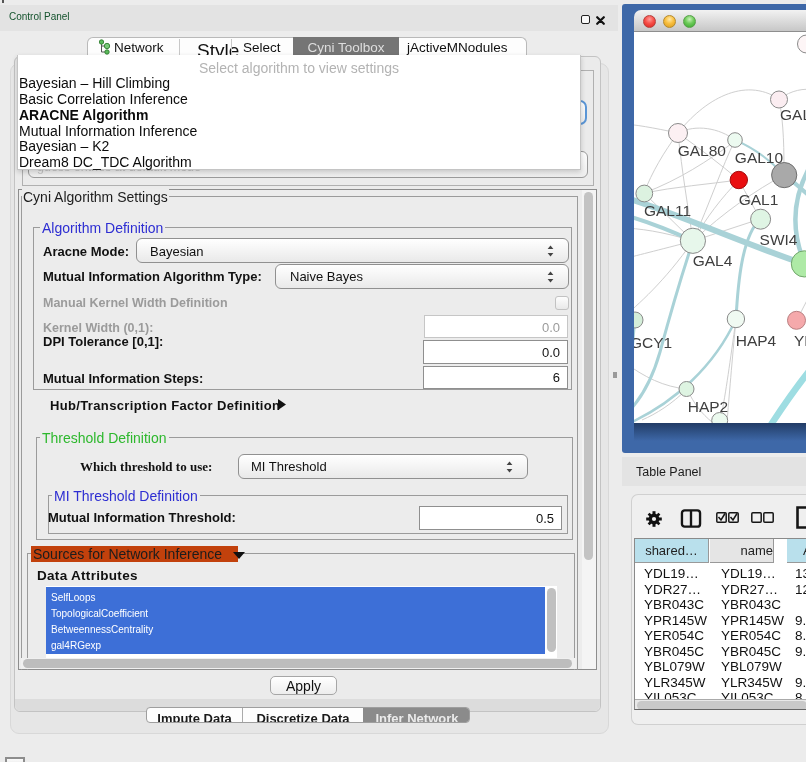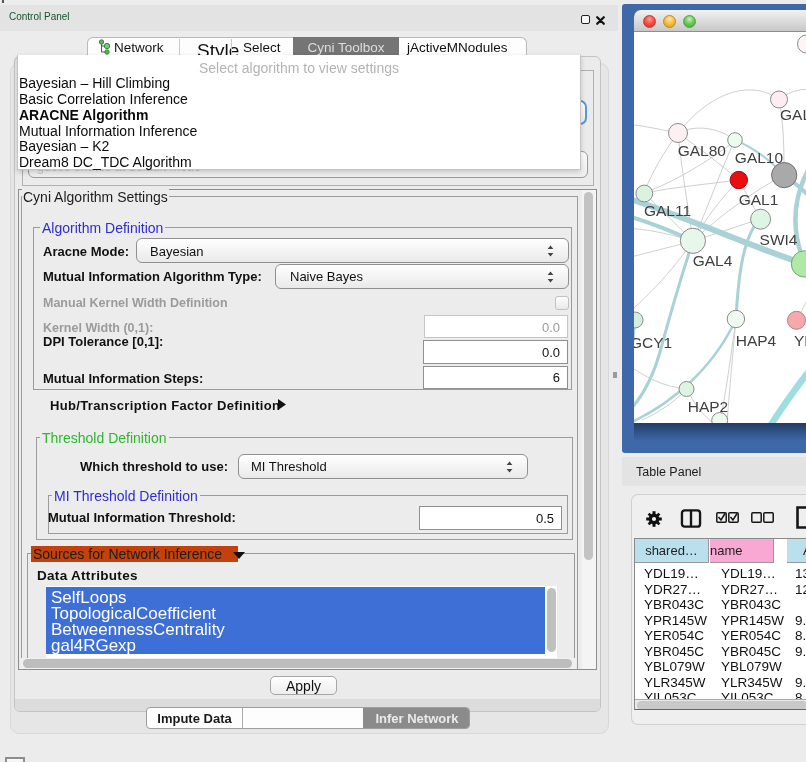--- a/index.html
+++ b/index.html
@@ -97,21 +97,21 @@
 <div class="abs" style="left:423px;top:370px;width:137px;text-align:right;font-size:13px;color:#111;">6</div>
 
 <div class="abs" style="left:42px;top:398px;font-size:13px;font-weight:bold;letter-spacing:0.35px;color:#111;margin-left:8px;">Hub/Transcription Factor Definition</div>
 <svg class="abs" style="left:276px;top:398px;" width="12" height="13" viewBox="0 0 12 13">
     <path d="M2 1 L10 6.5 L2 12 Z" fill="#111"></path>
   </svg>
 
 <div class="abs" style="left:36px;top:437px;width:537px;height:103px;border:1px solid #9b9b9b;"></div>
 <div class="abs" style="left:40px;top:430px;background:#ececec;padding:0 2px;font-size:14px;color:#2db82d;">Threshold Definition</div>
 
-<div class="abs" style="left:80px;top:459px;font-size:13px;font-weight:bold;color:#111;">Which threshold to use:</div>
+<div class="abs" style="left:80px;top:459px;font-size:13px;font-weight:bold;color:#111;font-family:Liberation Serif, serif;">Which threshold to use:</div>
 <div class="combo abs" style="left:238px;top:454px;width:290px;height:25px;">
     <svg class="arr" style="right:14px;top:6px;" width="7" height="12" viewBox="0 0 7 12">
       <path d="M3.5 0.5 L6.4 4 L0.6 4 Z" fill="#444"></path>
       <path d="M3.5 11.5 L0.6 8 L6.4 8 Z" fill="#444"></path>
     </svg>
   </div>
 <div class="abs" style="left:251px;top:459px;font-size:13px;color:#111;">MI Threshold</div>
 
 <div class="abs" style="left:48px;top:495px;width:520px;height:39px;border:1px solid #9b9b9b;"></div>
 <div class="abs" style="left:52px;top:488px;background:#ececec;padding:0 2px;font-size:14px;color:#2d2dd2;">MI Threshold Definition</div>
@@ -122,31 +122,32 @@
 <div class="abs" style="left:27px;top:553px;width:548px;height:117px;border:1px solid #9b9b9b;border-bottom:none;"></div>
 <div class="abs" style="left:31px;top:546px;background:#c2410c;padding:0 16px 0 2px;font-size:14px;color:#1c1c1c;">Sources for Network Inference</div>
 <svg class="abs" style="left:232px;top:551px;" width="14" height="9" viewBox="0 0 14 9">
     <path d="M1 1 L13 1 L7 8 Z" fill="#111"></path>
   </svg>
 
 <div class="abs" style="left:37px;top:568px;font-size:13.5px;font-weight:bold;letter-spacing:0.3px;color:#111;">Data Attributes</div>
 
 <div class="abs" style="left:46px;top:586px;width:511px;height:72px;background:#fff;"></div>
 <div class="abs" style="left:46px;top:587px;width:499px;height:67px;background:#3d6fd7;"></div>
-<div class="abs" style="left:51px;top:590px;font-size:17px;color:#fff;line-height:16.1px;">SelfLoops<br>TopologicalCoefficient<br>BetweennessCentrality<br>gal4RGexp</div>
+<div class="abs" style="left:51px;top:590px;font-size:10px;color:#fff;line-height:16.1px;">SelfLoops<br>TopologicalCoefficient<br>BetweennessCentrality<br>gal4RGexp</div>
 <div class="abs" style="left:547px;top:588px;width:9px;height:64px;background:#c0c0c0;border-radius:5px;"></div>
 
 <div class="abs" style="left:21px;top:658px;width:555px;height:11px;background:#f0f0f0;"></div>
 <div class="abs" style="left:23px;top:659px;width:549px;height:9px;background:#bdbdbd;border-radius:5px;"></div>
 
 <div class="abs" style="left:270px;top:676px;width:67px;height:19px;border:1px solid #a6a6a6;border-radius:5px;background:linear-gradient(#ffffff,#ededed);text-align:center;font-size:14px;color:#111;padding-top:1px;">Apply</div>
 
-<div id="segs" class="abs" style="left:146px;top:707px;width:324px;height:22px;border:1px solid #9e9e9e;border-radius:4px;background:#fdfdfd;overflow:hidden;">
+<div id="segs" class="abs" style="left:146px;top:707px;width:324px;height:16px;border:1px solid #9e9e9e;border-radius:4px;background:#fdfdfd;overflow:hidden;">
   <div class="abs" style="left:0;top:0;width:95px;height:22px;text-align:center;font-size:13px;font-weight:bold;color:#1a1a1a;padding-top:3px;">Impute Data</div>
   <div class="abs" style="left:95px;top:0;width:1px;height:22px;background:#aaa;"></div>
+  <div class="abs" style="left:96px;top:0;width:120px;height:22px;text-align:center;font-size:13px;font-weight:bold;color:#1a1a1a;padding-top:3px;">Discretize Data</div>
   <div class="abs" style="left:216px;top:0;width:108px;height:22px;background:#8b8b8b;text-align:center;font-size:13px;font-weight:bold;color:#ebebeb;padding-top:3px;">Infer Network</div>
 </div>
 
 <div class="abs" style="left:5px;top:757px;width:20px;height:10px;border:2px solid #8d8d8d;border-bottom:none;background:linear-gradient(#fbfbfb,#e2e2e2);"></div>
 
 <div class="abs" style="left:622px;top:4px;width:184px;height:449px;background:#3e68a8;border-radius:3px 0 0 3px;"></div>
 
 <div class="abs" style="left:634px;top:423px;width:172px;height:18px;background:linear-gradient(#223c66,#3e68a8);"></div>
 
 <div class="abs" style="left:634px;top:10px;width:172px;height:22px;background:linear-gradient(#f2f2f2,#c7c7c7);border-radius:7px 0 0 0;border-bottom:1px solid #8e8e8e;"></div>
@@ -269,21 +270,21 @@
   <rect x="0.8" y="0.8" width="9.4" height="9.4" rx="1" fill="none" stroke="#161616" stroke-width="1.5"></rect>
   <rect x="12.8" y="0.8" width="9.4" height="9.4" rx="1" fill="none" stroke="#161616" stroke-width="1.5"></rect>
 </svg>
 <svg class="abs" style="left:796px;top:506px;" width="10" height="23" viewBox="0 0 10 23">
   <path d="M1.5 1.5 L14 1.5 L14 21.5 L1.5 21.5 Z" fill="none" stroke="#161616" stroke-width="2.6"></path>
 </svg>
 
 <div class="abs" style="left:634px;top:538px;width:172px;height:172px;background:#fff;border-left:1px solid #8a8a8a;border-top:1px solid #8a8a8a;border-bottom:1px solid #666;overflow:hidden;">
 
   <div class="abs" style="left:0;top:0;width:74px;height:24px;background:#b9e0ec;border-right:1px solid #999;border-bottom:1px solid #999;text-align:center;font-size:13px;color:#222;padding-top:4px;">shared…</div>
-  <div class="abs" style="left:75px;top:0;width:64px;height:24px;background:#f9a8d4;border-right:1px solid #999;border-bottom:1px solid #999;text-align:left;font-size:13px;color:#222;padding-top:4px;">name</div>
+  <div class="abs" style="left:75px;top:0;width:64px;height:24px;background:#e5e5e5;border-right:1px solid #999;border-bottom:1px solid #999;text-align:right;font-size:13px;color:#222;padding-top:4px;">name</div>
   <div class="abs" style="left:152px;top:0;width:21px;height:24px;background:#b9e0ec;border-bottom:1px solid #999;font-size:13px;color:#222;padding-top:4px;padding-left:16px;">A</div>
 
   <div class="abs" style="left:9px;top:27px;font-size:13.5px;color:#111;line-height:15.5px;white-space:pre;">YDL19…
 YDR27…
 YBR043C
 YPR145W
 YER054C
 YBR045C
 YBL079W
 YLR345W

